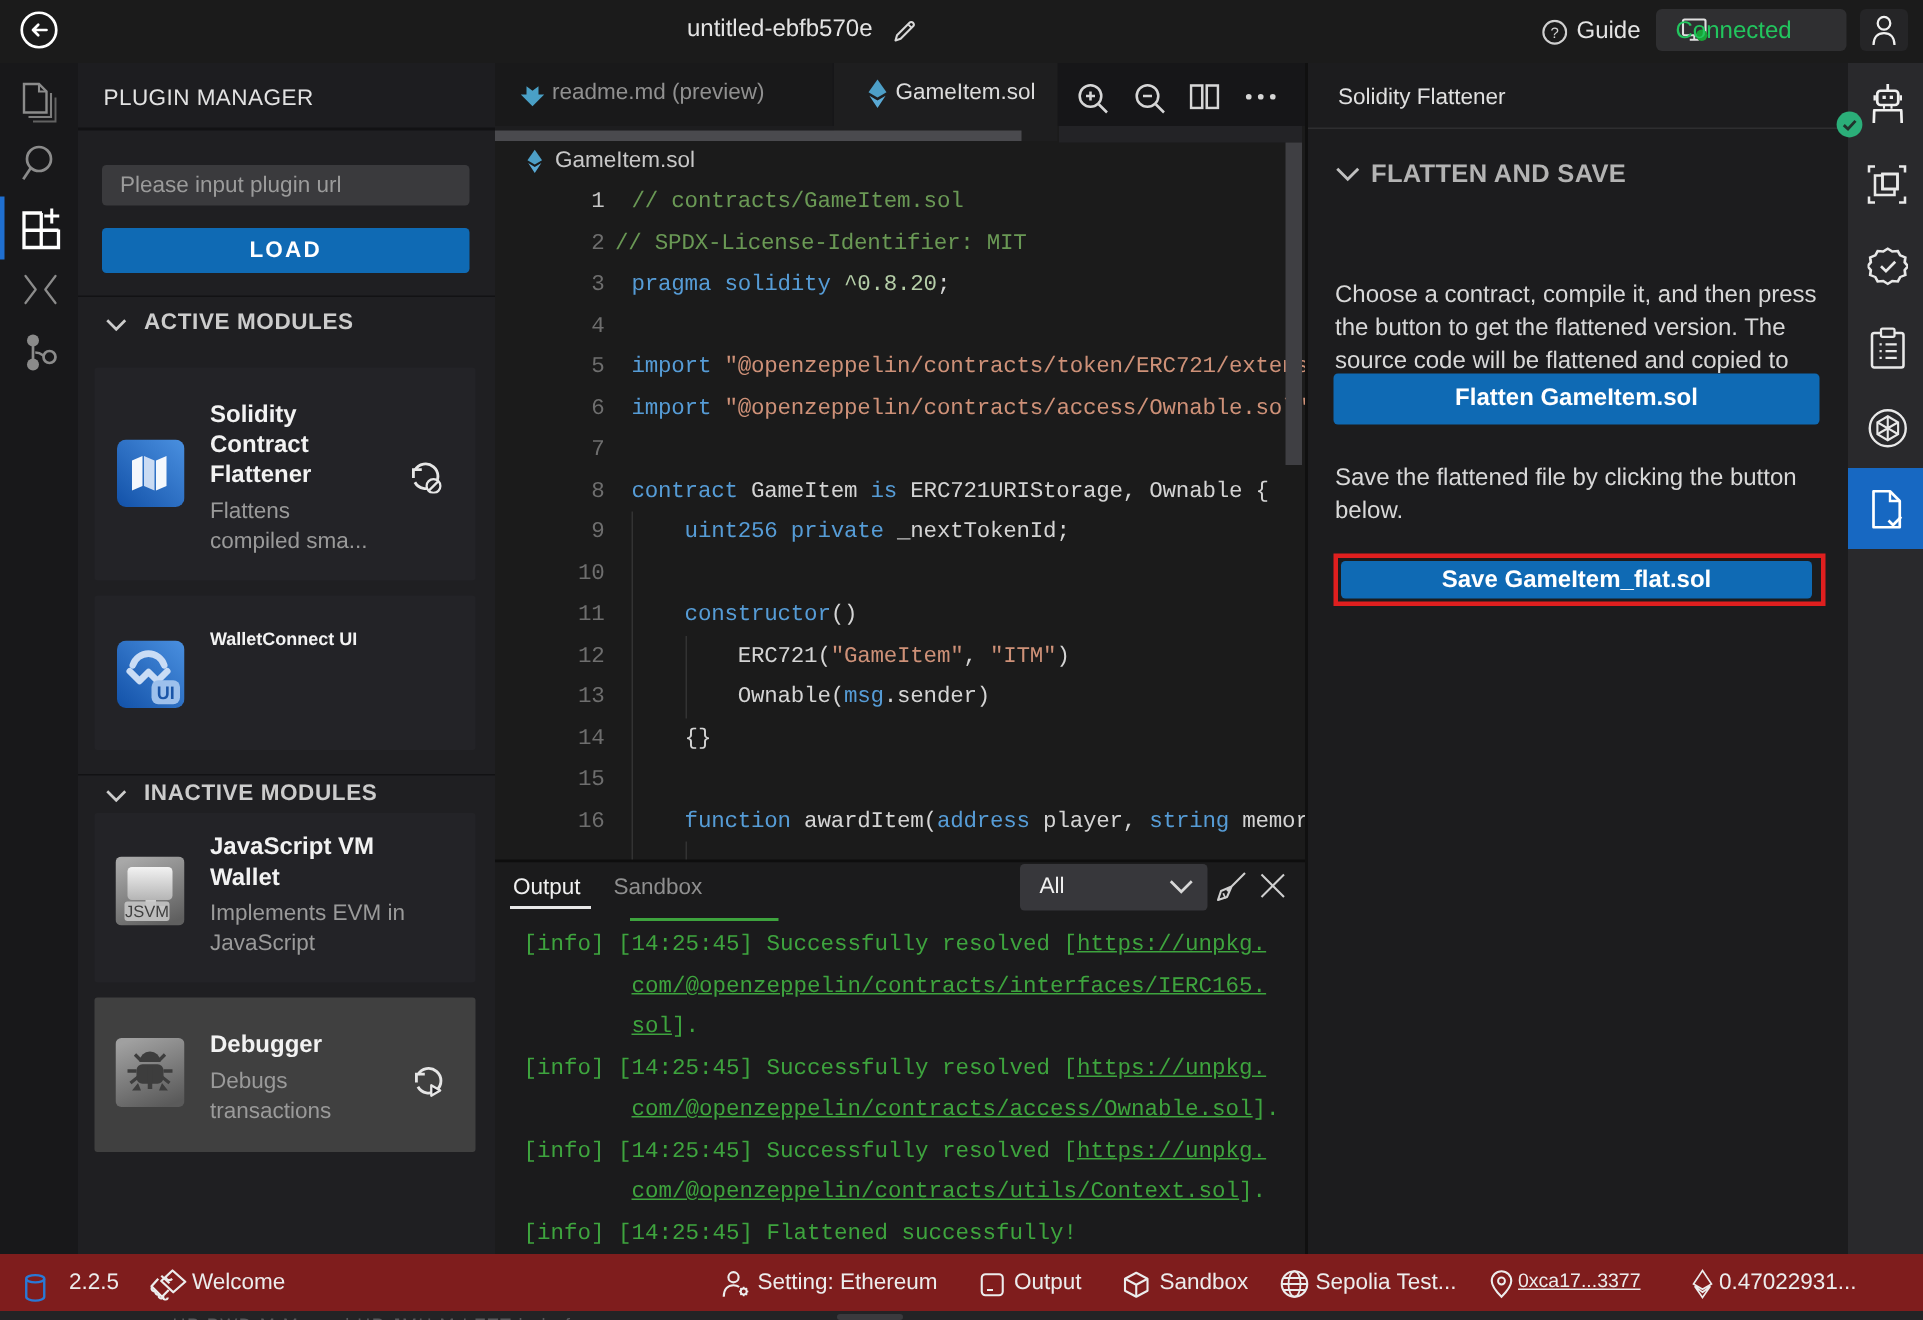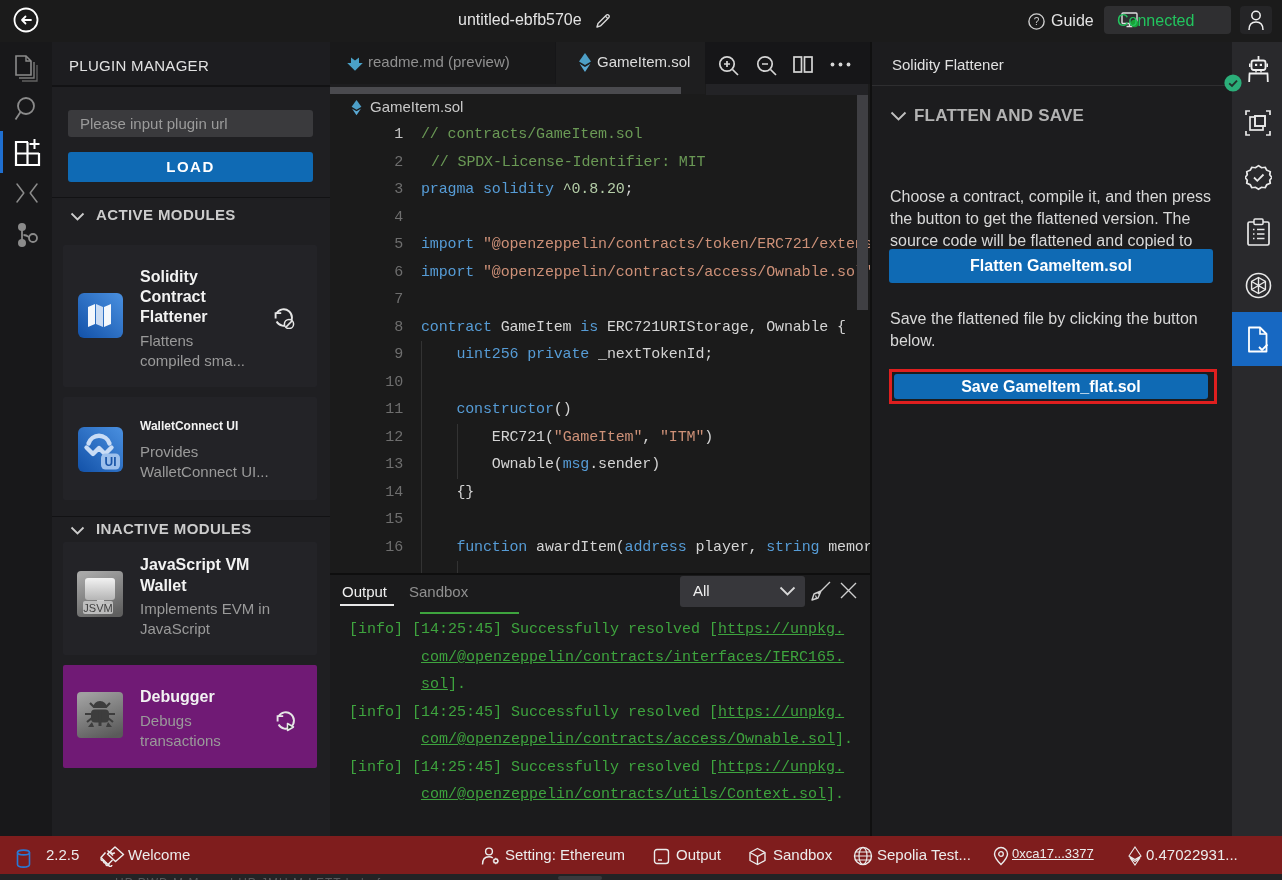--- a/index.html
+++ b/index.html
@@ -135,21 +135,20 @@
             <stop offset="1" stop-color="#1251a8"></stop>
       </linearGradient>
         </defs>
       <rect width="45" height="45" rx="6" fill="url(#bg2)"></rect>
       <path d="M10.5 16.5 A 11 11 0 0 1 31.5 16.5" fill="none" stroke="#c9dcf5" stroke-width="4.4" stroke-linecap="round"></path>
       <path d="M8.5 20.5 L15 27 L21 21 L27 27 L33.5 20.5" fill="none" stroke="#c9dcf5" stroke-width="4.4" stroke-linecap="round" stroke-linejoin="round"></path>
       <rect x="23" y="26.5" width="19" height="16" rx="4.5" fill="#9dc0ec"></rect>
       <text x="32.5" y="39" font-size="12" font-weight="bold" fill="#1a55a8" text-anchor="middle" font-family="Liberation Sans">UI</text>
     </svg>
     <div class="abs" style="left:77px;top:22px;font-size:12px;font-weight:bold;color:#f2f2f2;text-align:center;">WalletConnect UI</div>
-    <div class="abs" style="left:77px;top:45px;font-size:15px;color:#9a9a9a;line-height:20px;">Provides<br>WalletConnect UI...</div>
   </div>
 
   <div class="abs" style="left:0;top:474px;width:278px;height:1px;background:#121214;"></div>
   <svg class="abs" style="left:18px;top:484px" width="15" height="9" viewBox="0 0 15 9">
     <path d="M1.5 1.5 L7.5 7.5 L13.5 1.5" fill="none" stroke="#cccccc" stroke-width="1.8"></path>
   </svg>
   <div class="abs" style="left:44px;top:478px;font-size:15px;font-weight:bold;color:#cccccc;letter-spacing:0.4px;">INACTIVE MODULES</div>
 
   <div class="abs" style="left:11px;top:500px;width:254px;height:113px;background:#232327;border-radius:2px;">
     <svg class="abs" style="left:14px;top:29px" width="46" height="46" viewBox="0 0 46 46">
@@ -166,21 +165,21 @@
       <rect width="46" height="46" rx="4" fill="url(#bg3)"></rect>
       <rect x="8" y="7" width="30" height="22" rx="3" fill="url(#scr3)"></rect>
       <path d="M20 29 h7 v4 h-7 z M14 33 h19 v2.5 h-19 z" fill="#cfcfcf"></path>
       <rect x="6" y="30" width="30" height="13" rx="2" fill="#c4c4c4" opacity="0.9"></rect>
       <text x="21" y="40.5" font-size="11" fill="#3f3f3f" text-anchor="middle" font-family="Liberation Sans">JSVM</text>
     </svg>
     <div class="abs" style="left:77px;top:57px;font-size:15px;color:#9a9a9a;line-height:20px;">Implements EVM in<br>JavaScript</div>
     <div class="abs" style="left:77px;top:12px;font-size:16px;font-weight:bold;color:#f2f2f2;line-height:21px;">JavaScript VM<br>Wallet</div>
   </div>
 
-  <div class="abs" style="left:11px;top:623px;width:254px;height:103px;background:#701a75;border-radius:2px;">
+  <div class="abs" style="left:11px;top:623px;width:254px;height:103px;background:#404040;border-radius:2px;">
     <svg class="abs" style="left:14px;top:27px" width="46" height="46" viewBox="0 0 46 46">
       <defs>
           <linearGradient id="bg4" x1="0.3" y1="0" x2="0.7" y2="1">
         <stop offset="0" stop-color="#a0a0a0"></stop>
             <stop offset="1" stop-color="#5a5a5a"></stop>
       </linearGradient>
         </defs>
       <rect width="46" height="46" rx="4" fill="url(#bg4)"></rect>
       <g fill="#3d3d3d">
         <path d="M16 16 A 7 7 0 0 1 30 16 Z"></path>
@@ -240,21 +239,21 @@
     <path d="M8 1 L14 9.5 L8 13 L2 9.5 Z" fill="#4d9fc7"></path>
     <path d="M8 15 L13.4 11.8 L8 20 L2.6 11.8 Z" fill="#5aa9d4"></path>
   </svg>
   <div class="abs" style="left:40px;top:56px;font-size:15px;color:#c8c8c8;">GameItem.sol</div>
 
   <div class="abs" style="left:91px;top:299px;width:1px;height:234px;background:#333333;"></div>
   <div class="abs" style="left:127px;top:382px;width:1px;height:55px;background:#333333;"></div>
   <div class="abs" style="left:127px;top:519px;width:1px;height:14px;background:#333333;"></div>
 
   <div class="code-line" style="top:79px;"><span class="gut" style="color:#c6c6c6;">1</span><span class="abs" style="left:91px;"><span class="cm">// contracts/GameItem.sol</span></span></div>
-  <div class="code-line" style="top:107px;"><span class="gut">2</span><span class="abs" style="left:101px;"><span class="cm">// SPDX-License-Identifier: MIT</span></span></div>
+  <div class="code-line" style="top:107px;"><span class="gut">2</span><span class="abs" style="left:80px;"><span class="cm">// SPDX-License-Identifier: MIT</span></span></div>
   <div class="code-line" style="top:134px;"><span class="gut">3</span><span class="abs" style="left:91px;"><span class="ck">pragma solidity</span><span class="cc"> </span><span class="cn">^0.8.20</span><span class="cc">;</span></span></div>
   <div class="code-line" style="top:162px;"><span class="gut">4</span></div>
   <div class="code-line" style="top:189px;"><span class="gut">5</span><span class="abs" style="left:91px;"><span class="ck">import</span><span class="cc"> </span><span class="cs">"@openzeppelin/contracts/token/ERC721/extensions/ERC721URIStorage.sol"</span></span></div>
   <div class="code-line" style="top:217px;"><span class="gut">6</span><span class="abs" style="left:91px;"><span class="ck">import</span><span class="cc"> </span><span class="cs">"@openzeppelin/contracts/access/Ownable.sol";</span></span></div>
   <div class="code-line" style="top:244px;"><span class="gut">7</span></div>
   <div class="code-line" style="top:272px;"><span class="gut">8</span><span class="abs" style="left:91px;"><span class="ck">contract</span><span class="cc"> GameItem </span><span class="ck">is</span><span class="cc"> ERC721URIStorage, Ownable {</span></span></div>
   <div class="code-line" style="top:299px;"><span class="gut">9</span><span class="abs" style="left:91px;"><span class="cc">    </span><span class="ck">uint256 private</span><span class="cc"> _nextTokenId;</span></span></div>
   <div class="code-line" style="top:327px;"><span class="gut">10</span></div>
   <div class="code-line" style="top:354px;"><span class="gut">11</span><span class="abs" style="left:91px;"><span class="cc">    </span><span class="ck">constructor</span><span class="cc">()</span></span></div>
   <div class="code-line" style="top:382px;"><span class="gut">12</span><span class="abs" style="left:91px;"><span class="cc">        ERC721(</span><span class="cs">"GameItem"</span><span class="cc">, </span><span class="cs">"ITM"</span><span class="cc">)</span></span></div>
@@ -284,20 +283,21 @@
   <svg class="abs" style="left:509px;top:6px" width="19" height="19" viewBox="0 0 19 19">
     <path d="M2 2 L17 17 M17 2 L2 17" stroke="#cfcfcf" stroke-width="1.4"></path>
   </svg>
   <div class="logline" style="left:19px;top:41px;">[info] [14:25:45] Successfully resolved [<u>https://unpkg.</u></div>
   <div class="logline" style="left:91px;top:69px;"><u>com/@openzeppelin/contracts/interfaces/IERC165.</u></div>
   <div class="logline" style="left:91px;top:96px;"><u>sol</u>].</div>
   <div class="logline" style="left:19px;top:124px;">[info] [14:25:45] Successfully resolved [<u>https://unpkg.</u></div>
   <div class="logline" style="left:91px;top:151px;"><u>com/@openzeppelin/contracts/access/Ownable.sol</u>].</div>
   <div class="logline" style="left:19px;top:179px;">[info] [14:25:45] Successfully resolved [<u>https://unpkg.</u></div>
   <div class="logline" style="left:91px;top:206px;"><u>com/@openzeppelin/contracts/utils/Context.sol</u>].</div>
+  <div class="logline" style="left:19px;top:234px;">[info] [14:25:45] Flattened successfully!</div>
 </div>
 <div class="abs" id="rpanel">
   <div class="abs" style="left:20px;top:14px;font-size:15px;color:#e0e0e0;">Solidity Flattener</div>
   <div class="abs" style="left:0;top:43px;width:360px;height:1px;background:#2e2e30;"></div>
   <svg class="abs" style="left:18px;top:69px" width="17" height="11" viewBox="0 0 17 11">
     <path d="M1.5 1.5 L8.5 8.5 L15.5 1.5" fill="none" stroke="#c0c0c0" stroke-width="1.9"></path>
   </svg>
   <div class="abs" style="left:42px;top:64px;font-size:17px;font-weight:bold;color:#b3b3b3;letter-spacing:0.2px;">FLATTEN AND SAVE</div>
   <div class="abs" style="left:18px;top:103px;width:330px;font-size:16px;color:#d8d8d8;line-height:22px;margin-top:41px;">Choose a contract, compile it, and then press<br>the button to get the flattened version. The<br>source code will be flattened and copied to<br>the clipboard.</div>
   <div class="btn-blue" style="left:17px;top:207px;width:324px;height:34px;line-height:34px;">Flatten GameItem.sol</div>

